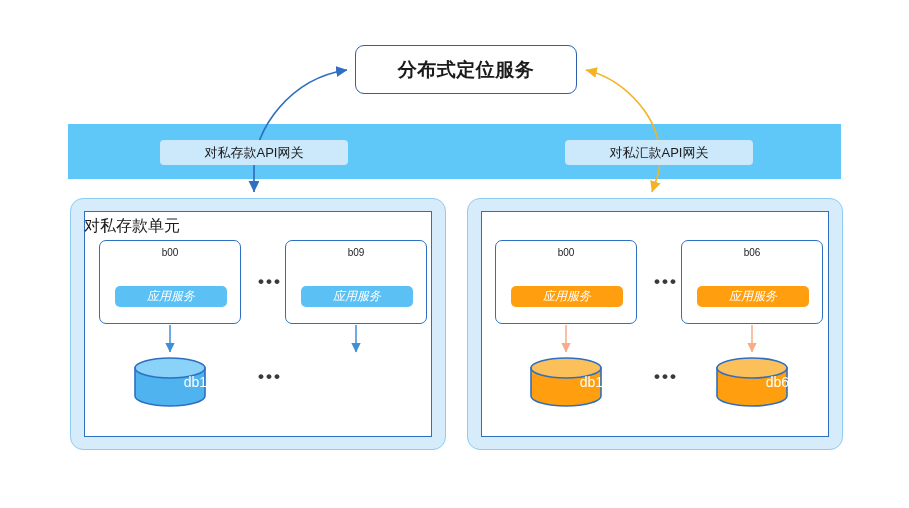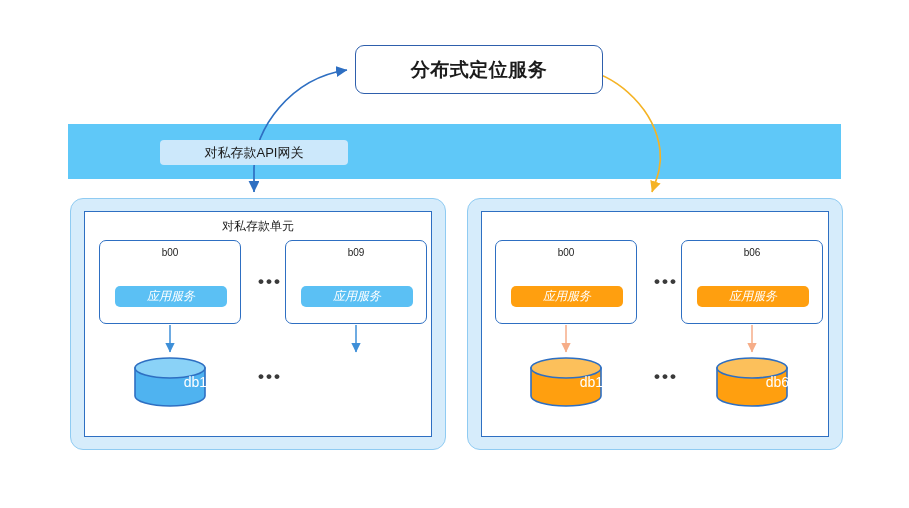--- a/index.html
+++ b/index.html
@@ -16,21 +16,21 @@
     background:#ffffff;
   }
 
   
   #wires{position:absolute;left:0;top:0;width:909px;height:508px;pointer-events:none;z-index:5;}
 
   
   .title-box{
     position:absolute;
     left:355px; top:45px;
-    width:248px; height:49px;
+    width:222px; height:49px;
     box-sizing:border-box;
     background:#ffffff;
     border:1.6px solid #2E5FAC;
     border-radius:9px;
     display:flex; align-items:center; justify-content:center;
     z-index:8;
   }
   .title-box span{
     font-size:19px;
     font-weight:bold;
@@ -83,22 +83,22 @@
     z-index:4;
   }
   .unit-inner.left{left:84px;width:348px;}
   .unit-inner.right{left:481px;width:348px;}
 
   .unit-title{
     position:absolute;
     top:216px;
     height:20px;
     line-height:20px;
-    text-align:center;
-    font-size:12px;
+    text-align:left;
+    font-size:16px;
     color:#1b1b1b;
     z-index:7;
   }
   .unit-title.left{left:84px;width:348px;}
   .unit-title.right{left:481px;width:348px;}
 
   
   .node{
     position:absolute;
     top:240px;
@@ -206,20 +206,23 @@
 
   <div class="title-box">
     <span>分布式定位服务</span>
   </div>
 
   <div class="band"></div>
 
   <div class="gw left">
     <span>对私存款API网关</span>
   </div>
+  <div class="gw right">
+    <span>对私汇款API网关</span>
+  </div>
 
   <div class="unit-outer left"></div>
   <div class="unit-inner left"></div>
   <div class="unit-title left">对私存款单元</div>
 
   <div class="node l1">
     <span class="nlabel">b00</span>
     <div class="pill blue">应用服务</div>
   </div>
   <div class="node l2">

